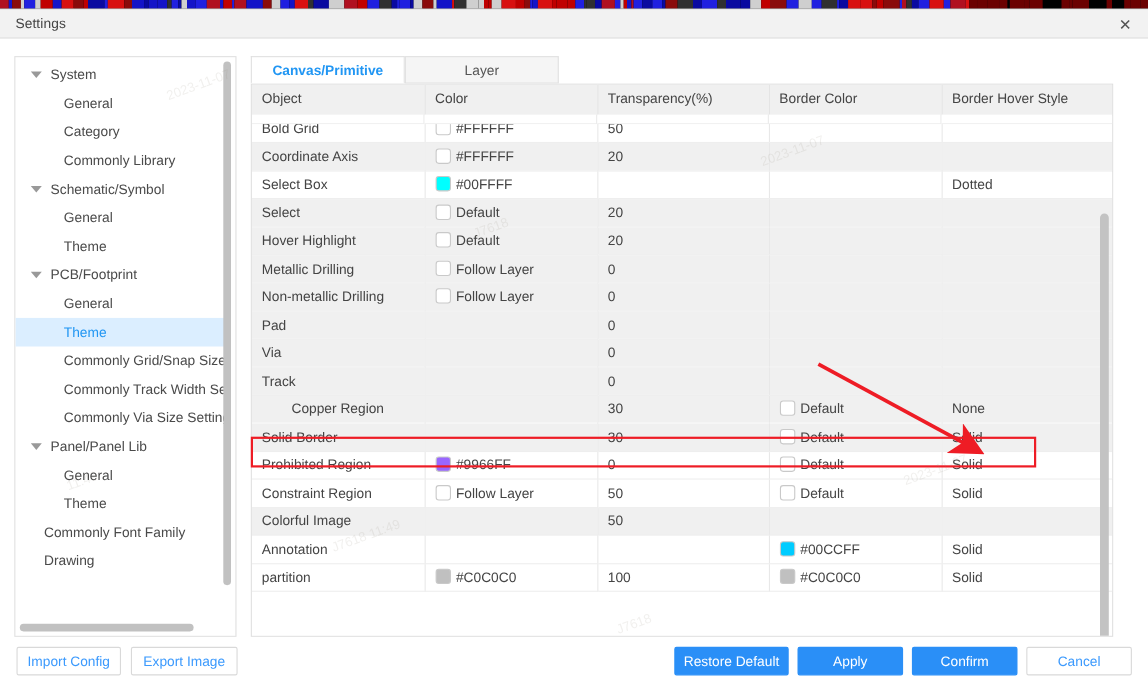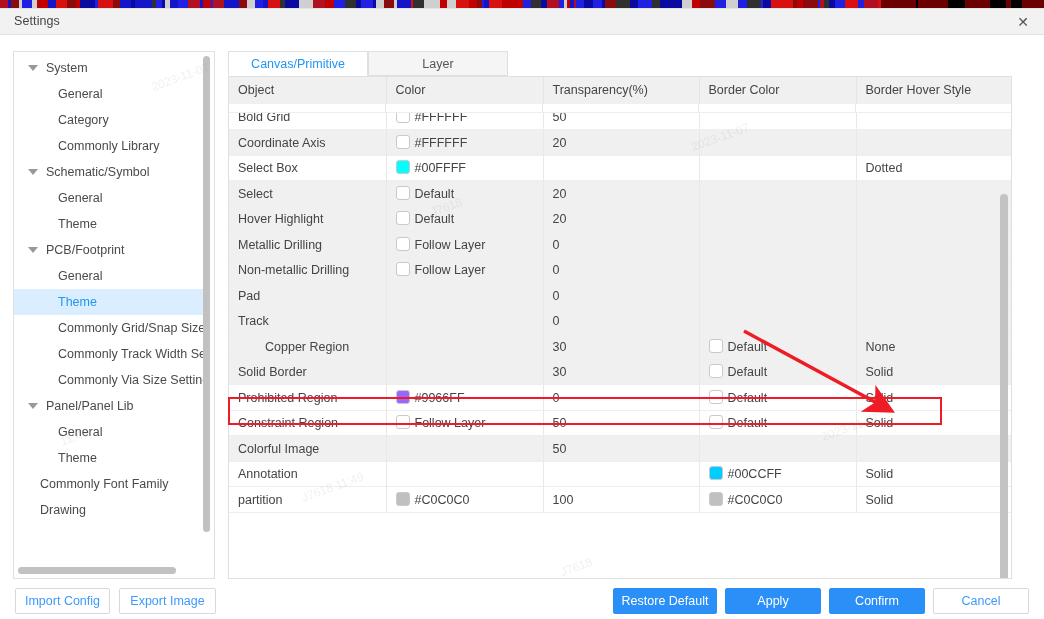--- a/index.html
+++ b/index.html
@@ -114,21 +114,21 @@
     font-size: 12.5px;
     border: 1px solid #e0e0e0;
     background: #f5f5f5;
     color: #555;
     cursor: pointer;
   }
   .tab.active {
     background: #ffffff;
     color: #2196f3;
     border-bottom-color: #ffffff;
-    font-weight: normal;
+    font-weight: bold;
   }
 
   
   #table-wrap {
     position: absolute; left: 228px; top: 40px;
     width: 784px; height: 503px;
     border: 1px solid #e0e0e0;
     background: #fff;
     overflow: hidden;
   }
@@ -495,20 +495,27 @@
               <td style="width: 157px;"><span class="cval"></span></td>
             </tr>
             <tr class="alt">
               <td style="width: 157px;"><span class="cval">Pad</span></td>
               <td style="width: 157px;"><span class="cval"></span></td>
               <td style="width: 156px;"><span class="cval">0</span></td>
               <td style="width: 157px;"><span class="cval"></span></td>
               <td style="width: 157px;"><span class="cval"></span></td>
             </tr>
             <tr class="alt">
+              <td style="width: 157px;"><span class="cval">Via</span></td>
+              <td style="width: 157px;"><span class="cval"></span></td>
+              <td style="width: 156px;"><span class="cval">0</span></td>
+              <td style="width: 157px;"><span class="cval"></span></td>
+              <td style="width: 157px;"><span class="cval"></span></td>
+            </tr>
+            <tr class="alt">
               <td style="width: 157px; margin-left: 46px;"><span class="cval">Track</span></td>
               <td style="width: 157px;"><span class="cval"></span></td>
               <td style="width: 156px;"><span class="cval">0</span></td>
               <td style="width: 157px;"><span class="cval"></span></td>
               <td style="width: 157px;"><span class="cval"></span></td>
             </tr>
             <tr class="alt">
               <td style="width: 157px; padding-left: 36px;"><span class="cval">Copper Region</span></td>
               <td style="width: 157px;"><span class="cval"></span></td>
               <td style="width: 156px;"><span class="cval">30</span></td>

